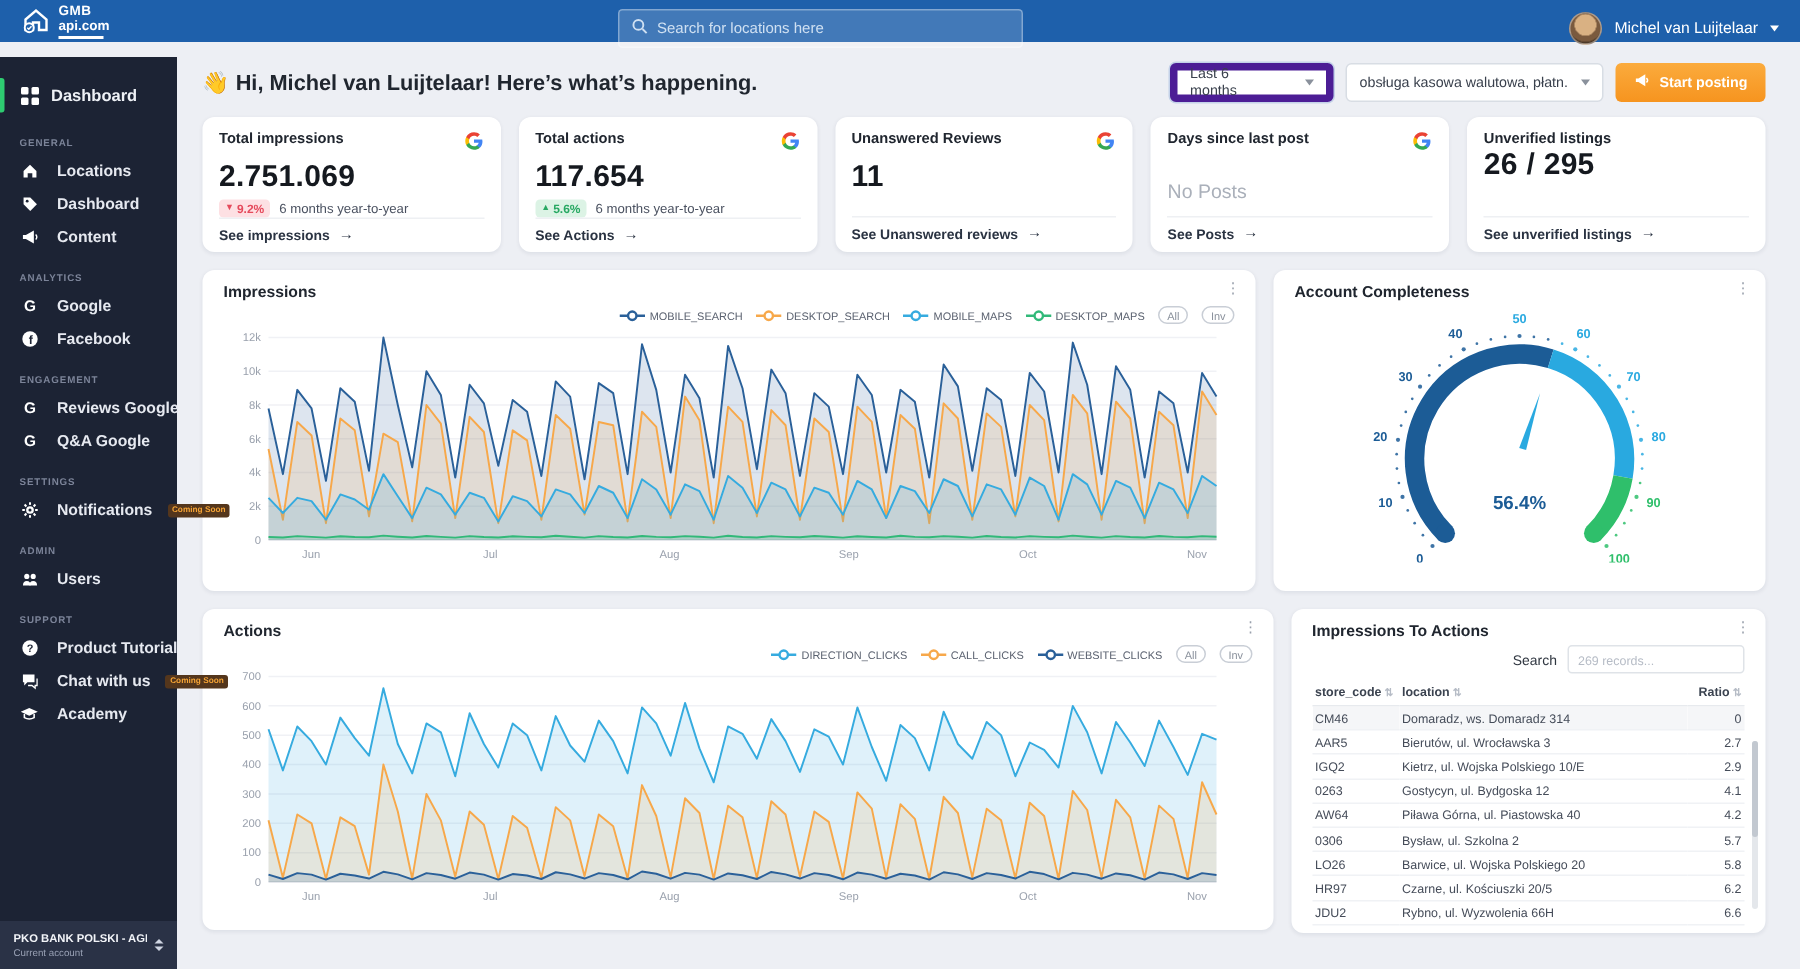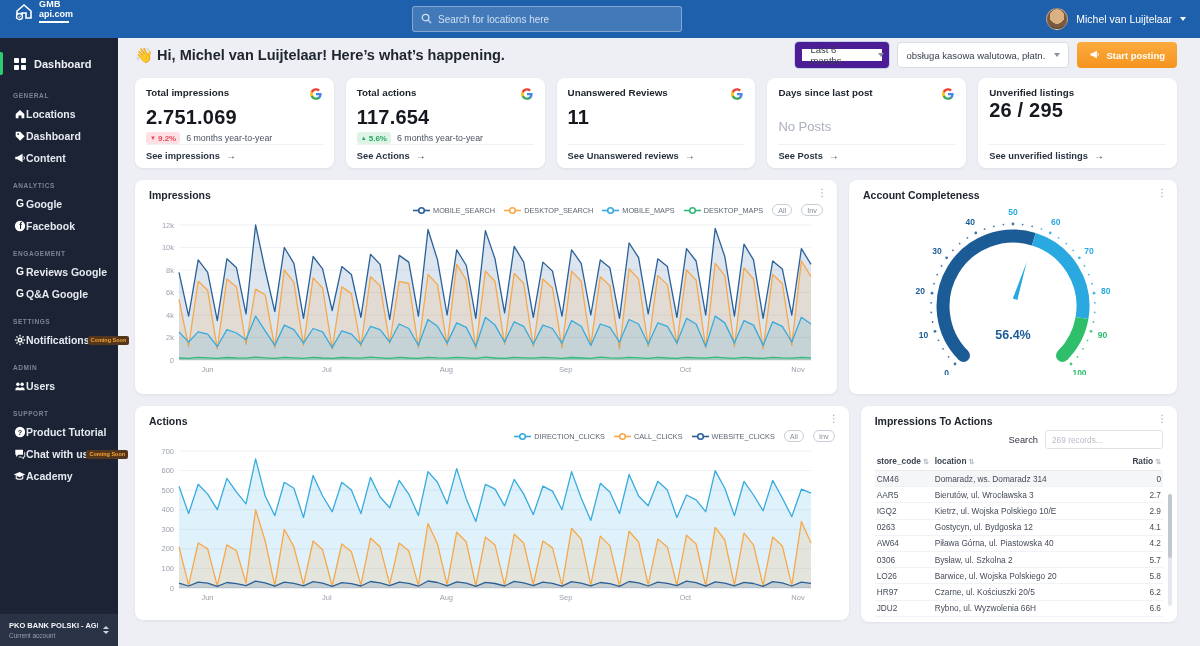--- a/index.html
+++ b/index.html
@@ -1,61 +1,61 @@
 <!DOCTYPE html>
 <html><head>
 <meta charset="utf-8">
 <style>
   * { margin:0; padding:0; box-sizing:border-box; }
   html,body { width:1200px; height:646px; overflow:hidden; }
   body { font-family:"Liberation Sans", sans-serif; background:#edeff4; color:#1e2430; }
   .app { position:relative; width:1200px; height:646px; }
 
   
-  .navbar { position:absolute; top:0; left:0; width:1200px; height:38px; background:#1e60ab; display:flex; align-items:flex-start; z-index:30; }
+  .navbar { position:absolute; top:0; left:0; width:1200px; height:28px; background:#1e60ab; display:flex; align-items:center; z-index:30; }
   .logo { display:flex; align-items:center; gap:5px; padding-left:14px; width:118px; }
   .logo-text { color:#fff; font-weight:bold; line-height:1; }
   .logo-line1 { font-size:9px; letter-spacing:.3px; }
   .logo-line2 { font-size:9px; margin-top:1px; }
   .logo-underline { width:30px; height:2px; background:#fff; margin-top:2px; }
   .nav-search { position:absolute; left:412px; top:6px; width:270px; height:26px; background:rgba(255,255,255,0.16); border:1px solid rgba(255,255,255,0.35); border-radius:3px; display:flex; align-items:center; gap:6px; padding:0 8px; }
   .nav-search input { background:transparent; border:none; outline:none; color:#e8f0fa; font-size:10px; width:100%; font-family:inherit; }
   .nav-search input::placeholder { color:#cfe0f2; }
   .nav-user { position:absolute; right:14px; top:0; height:38px; display:flex; align-items:center; gap:8px; cursor:pointer; }
   .avatar { width:22px; height:22px; border-radius:50%; background:radial-gradient(circle at 50% 38%, #d9b183 0 45%, #7a5a3e 46% 70%, #4d3a29 71%); border:1px solid rgba(255,255,255,.4); }
   .nav-user-name { color:#fff; font-size:10.5px; }
   .chev { width:0; height:0; border-left:3.5px solid transparent; border-right:3.5px solid transparent; border-top:4px solid #fff; }
 
   
   .sidebar { position:absolute; top:38px; left:0; width:118px; height:608px; background:#1c2334; display:flex; flex-direction:column; z-index:20; }
   .dash-item { display:flex; align-items:center; gap:8px; padding:9px 10px 9px 13px; margin-top:10px; position:relative; cursor:pointer;text-align:right; }
   .dash-item .active-bar { position:absolute; left:0; top:4px; bottom:4px; width:3px; background:#2ecc71; border-radius:0 2px 2px 0; }
   .side-label { font-size:11px; color:#eef1f6; font-weight:bold; white-space:nowrap; }
   .side-section { margin-top:13px; }
   .side-section-title { font-size:6.5px; letter-spacing:.6px; color:#7c8499; font-weight:bold; padding:0 13px; margin-bottom:4px; }
-  .side-item { display:flex; align-items:center; gap:0; padding:4.5px 6px 4.5px 13px; cursor:pointer; }
+  .side-item { display:flex; align-items:center; gap:12px; padding:4.5px 6px 4.5px 13px; cursor:pointer; }
   .side-item-label { font-size:10.5px; color:#e6e9f0; font-weight:bold; white-space:nowrap; }
   .side-icon { width:13px; height:13px; flex:0 0 13px; display:flex; align-items:center; justify-content:center; }
   .coming-badge { font-size:5.5px; color:#f6a435; background:#553category51c; background:#54361c; border-radius:2px; padding:1.5px 3px; font-weight:bold; white-space:nowrap; margin-left:-2px; }
   .account-box { margin-top:auto; background:#2a3246; padding:7px 9px; display:flex; align-items:center; gap:5px; cursor:pointer; }
   .account-meta { flex:1; min-width:0; }
   .account-name { font-size:7.5px; font-weight:bold; color:#f2f4f8; white-space:nowrap; overflow:hidden; }
   .account-sub { font-size:6.5px; color:#98a0b4; margin-top:2px; }
   .updown { display:flex; flex-direction:column; gap:2px; align-items:center; }
   .updown i { width:0; height:0; border-left:3px solid transparent; border-right:3px solid transparent; display:block; }
   .updown .up { border-bottom:3.5px solid #cfd5e2; }
   .updown .down { border-top:3.5px solid #cfd5e2; }
 
   
   .main { position:absolute; top:32px; left:118px; width:1082px; height:608px; padding:10px 23px 0 17px; }
   .page-header { display:flex; align-items:center; justify-content:space-between; margin-bottom:10px; }
   .greeting { font-size:14.5px; font-weight:bold; color:#20262f; }
   .header-controls { display:flex; align-items:center; gap:8px; }
   .select { background:#fff; border:1px solid #d8dde4; border-radius:4px; height:26px; display:flex; align-items:center; gap:8px; padding:0 8px; font-size:9.5px; color:#3a414d; cursor:pointer; }
-  .select.period { border:7px solid #4c1d95; box-shadow:0 0 0 1px rgba(74,123,201,.25); width:94px; justify-content:space-between;gap:36px; }
+  .select.period { border:5px solid #4c1d95; box-shadow:0 0 0 1px rgba(74,123,201,.25); width:109px; justify-content:space-between;gap:36px; }
   .select .chev { border-top-color:#8a919c; }
   .btn-primary { background:linear-gradient(#fbab3d,#f6941f); color:#fff; font-size:9.5px; font-weight:bold; height:26px; border:none; border-radius:4px; padding:0 12px; display:flex; align-items:center; gap:6px; cursor:pointer; font-family:inherit; }
 
   
   .cards-row { display:grid; grid-template-columns:repeat(5,1fr); gap:12px; margin-bottom:12px; }
   .card { background:#fff; border-radius:8px; box-shadow:0 1px 3px rgba(20,30,50,.07); }
   .stat-card { height:90px; padding:9px 11px 7px; display:flex; flex-direction:column; }
   .stat-head { display:flex; justify-content:space-between; align-items:flex-start;text-align:right; }
   .stat-title { font-size:9.8px; font-weight:bold; color:#20262f; }
   .stat-value { font-size:20px; font-weight:bold; color:#15191f; margin-top:1px; letter-spacing:.2px; }

